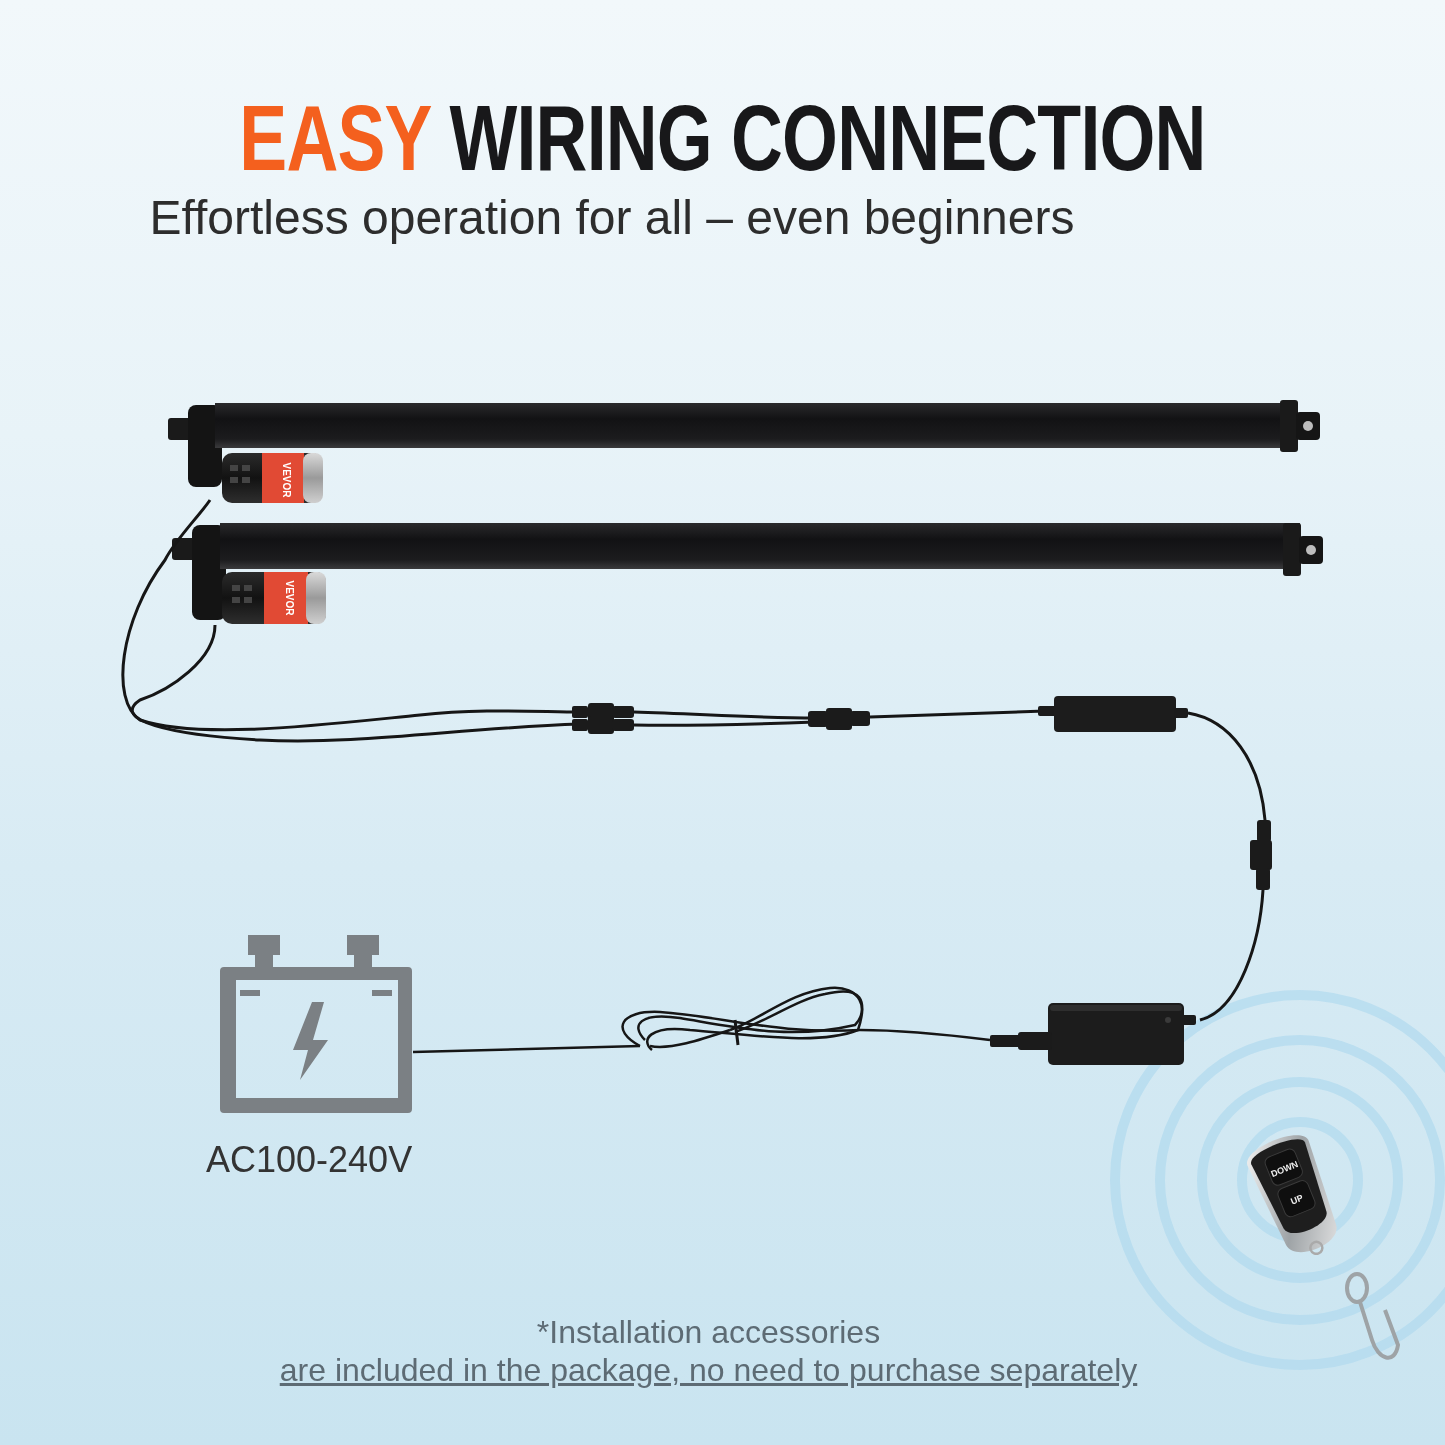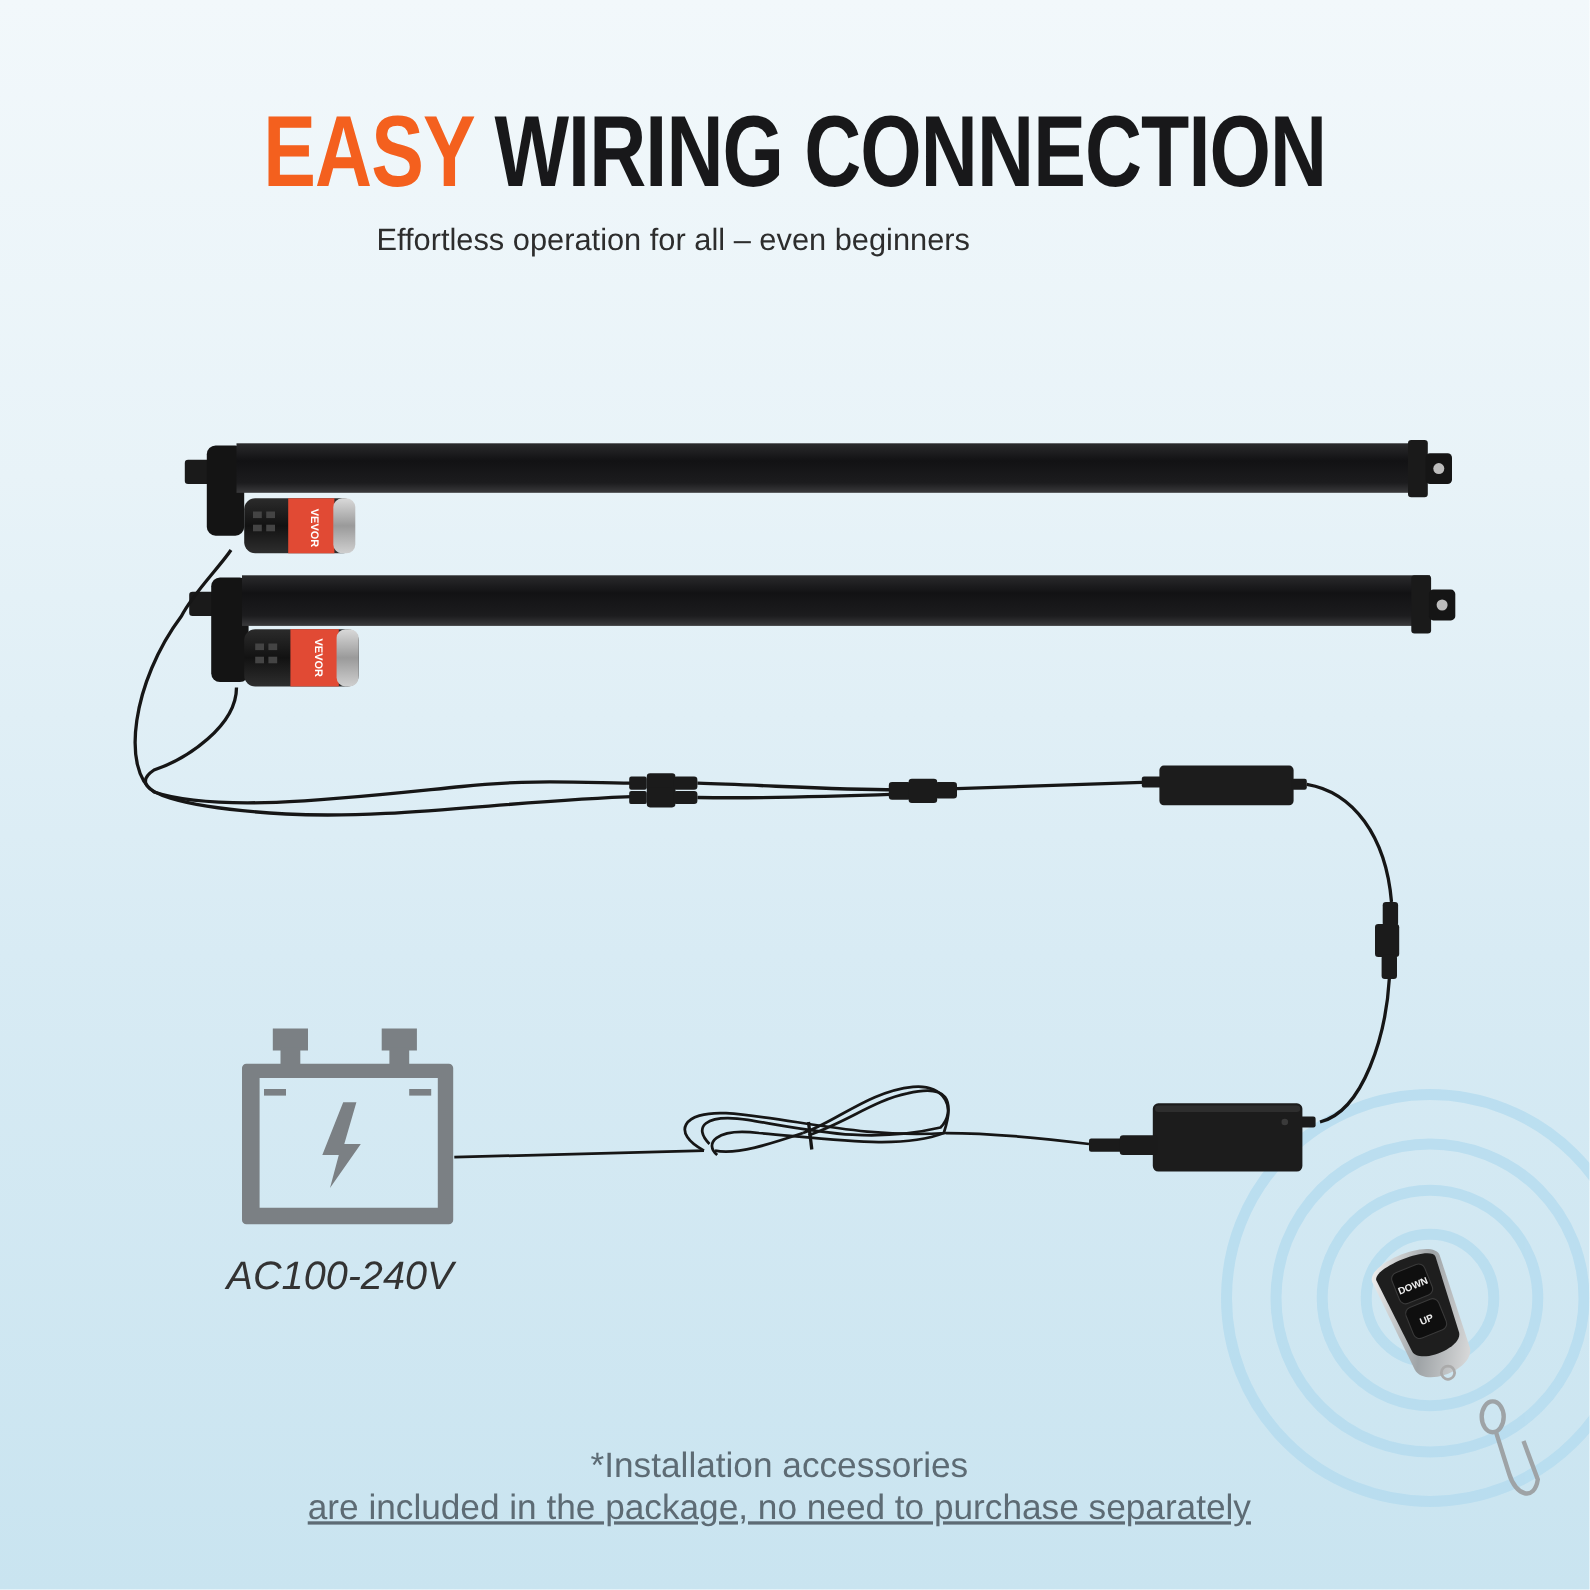--- a/index.html
+++ b/index.html
@@ -11,27 +11,26 @@
   .title {
     position: absolute; top: 88px; left: 0; width: 1445px; text-align: center;
     font-family: "Liberation Sans", sans-serif; font-weight: 700;
     font-size: 92px; line-height: 100px; letter-spacing: -1px;
     transform: scaleX(0.78); transform-origin: center;
   }
   .title .accent { color: #f4601e; }
   .title .main { color: #18181a; }
   .subtitle {
     position: absolute; top: 194px; left: 0; width: 1224px; text-align: center;
-    font-size: 28px; color: #2d2d2d; line-height: 48px;
+    font-size: 48px; color: #2d2d2d; line-height: 48px;
   }
   svg.scene { position: absolute; left: 0; top: 0; }
   .voltage {
     position: absolute; left: 206px; top: 1138px; font-size: 36px; color: #333;
     line-height: 44px;
-    font-style: italic;
   }
   .footnote {
     position: absolute; left: 0; width: 1417px; text-align: center;
     color: #5d6b74; font-size: 32px; line-height: 40px;
   }
   .fn1 { top: 1312px; }
   .fn2 { top: 1350px; text-decoration: underline; }
   .remote-label {
     font-family: "Liberation Sans", sans-serif; font-weight: 700; font-size: 9px; fill: #eee;
   }

